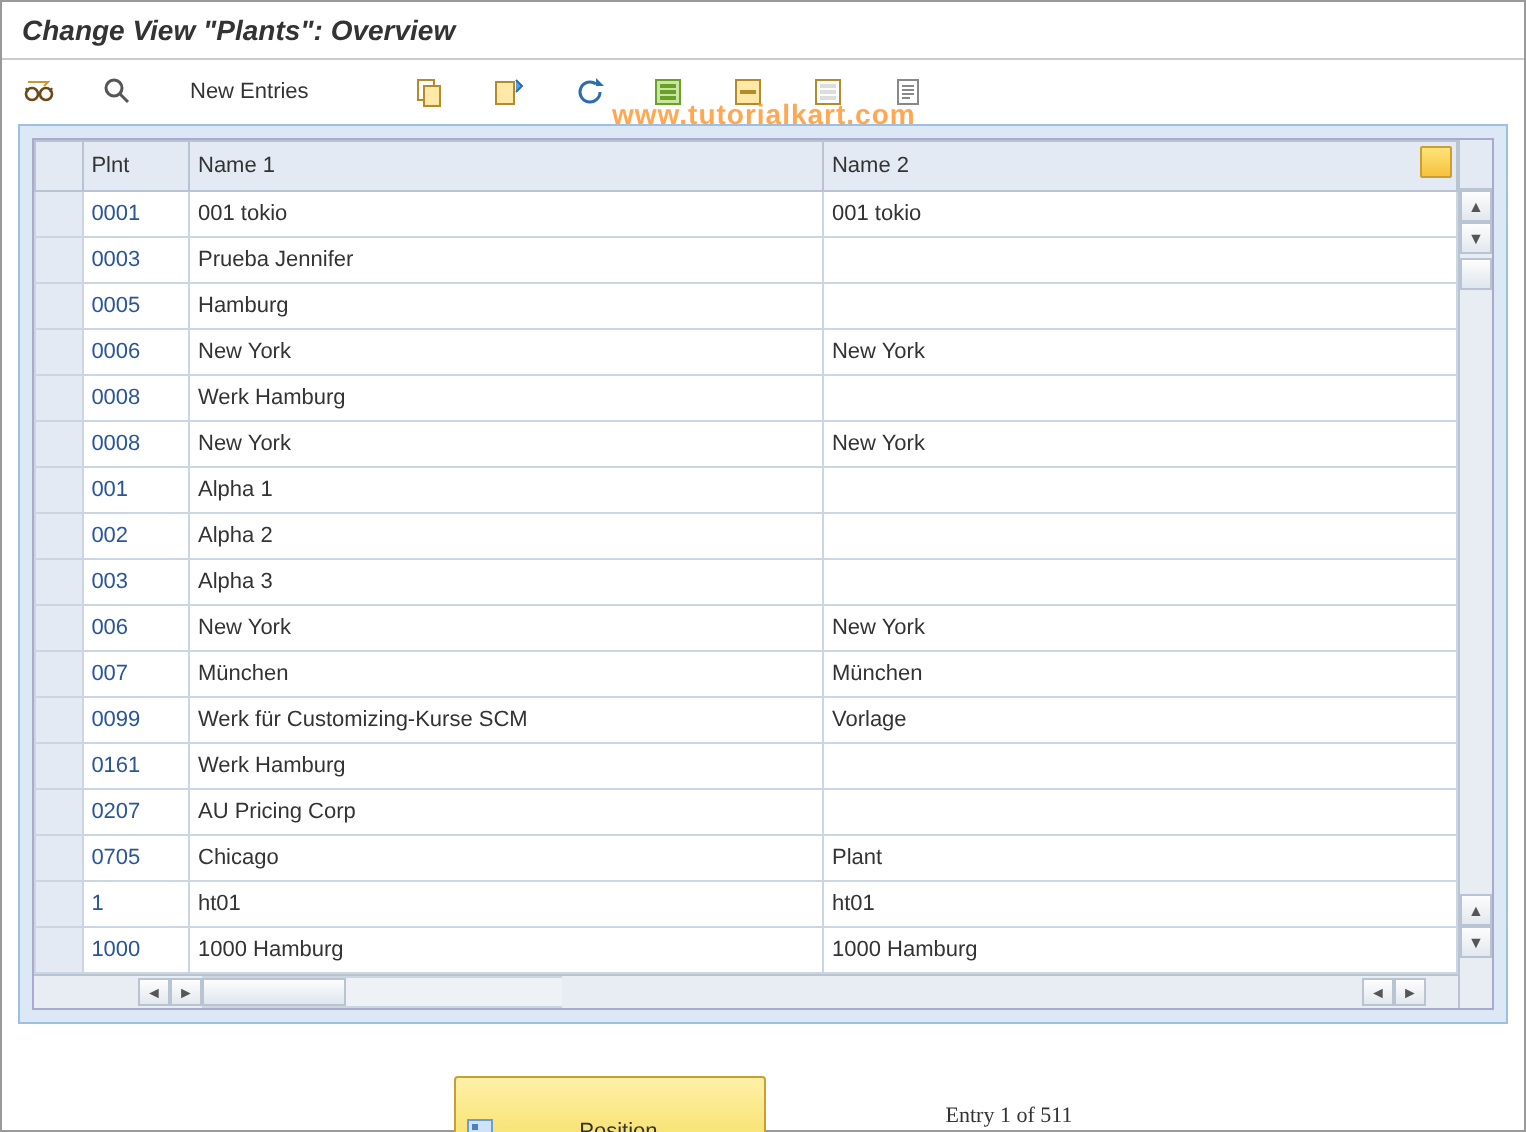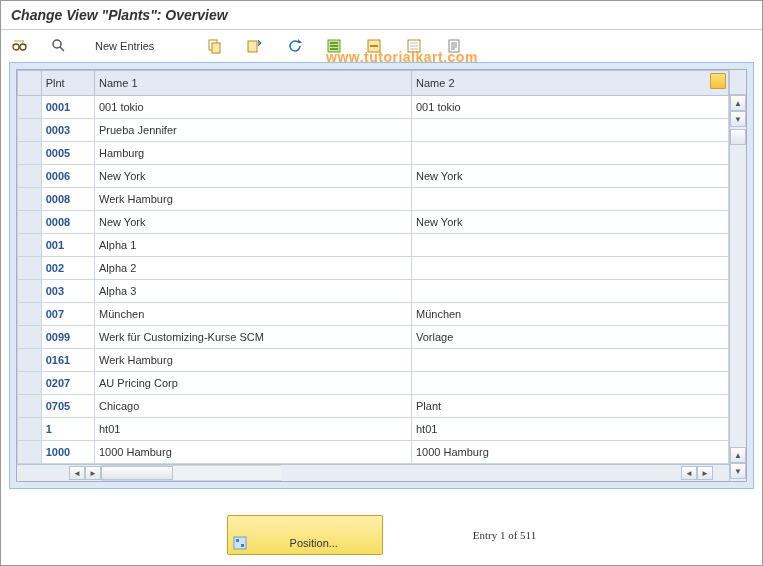--- a/index.html
+++ b/index.html
@@ -55,21 +55,20 @@
 .watermark {
   position:absolute;
   left:305px;
   top:48px;
   font-size:14px;
   font-weight:bold;
   color:#ff9933;
   opacity:0.85;
   pointer-events:none;
   letter-spacing:0.5px;
-  margin-left:20px;
 }
 .content-area {
   margin:0 8px;
   border:1px solid #9cbfe4;
   background:#dce8f6;
   padding:6px;
   box-sizing:border-box;
 }
 .table-wrap {
   background:#fdba74;
@@ -98,21 +97,21 @@
   font-size:11px;
   background:#fff;
   color:#333;
   overflow:hidden;
   white-space:nowrap;
 }
 .row-handle {
   background:#e3eaf3 !important;
   width:14px;
 }
-.col-plnt { width:36px; color:#2a5599;font-weight:bold;}
+.col-plnt { width:36px; color:#2a5599;}
 .col-name1 { width:214px; }
 .col-name2 { width:214px; }
 .conf-icon {
   display:inline-block;
   width:14px;
   height:14px;
   background:linear-gradient(#ffe27a,#f6c23c);
   border:1px solid #c9a030;
   border-radius:1px;
 }
@@ -338,20 +337,26 @@
                   <td class="col-name2"></td>
                 </tr>
                 <tr>
                   <td class="row-handle"></td>
                   <td class="col-plnt" style="color:#2a5599;">003</td>
                   <td class="col-name1">Alpha 3</td>
                   <td class="col-name2"></td>
                 </tr>
                 <tr>
                   <td class="row-handle"></td>
+                  <td class="col-plnt" style="color:#2a5599;">006</td>
+                  <td class="col-name1">New York</td>
+                  <td class="col-name2">New York</td>
+                </tr>
+                <tr>
+                  <td class="row-handle"></td>
                   <td class="col-plnt" style="color:#2a5599;">007</td>
                   <td class="col-name1">München</td>
                   <td class="col-name2">München</td>
                 </tr>
                 <tr>
                   <td class="row-handle"></td>
                   <td class="col-plnt" style="color:#2a5599;">0099</td>
                   <td class="col-name1">Werk für Customizing-Kurse SCM</td>
                   <td class="col-name2">Vorlage</td>
                 </tr>

